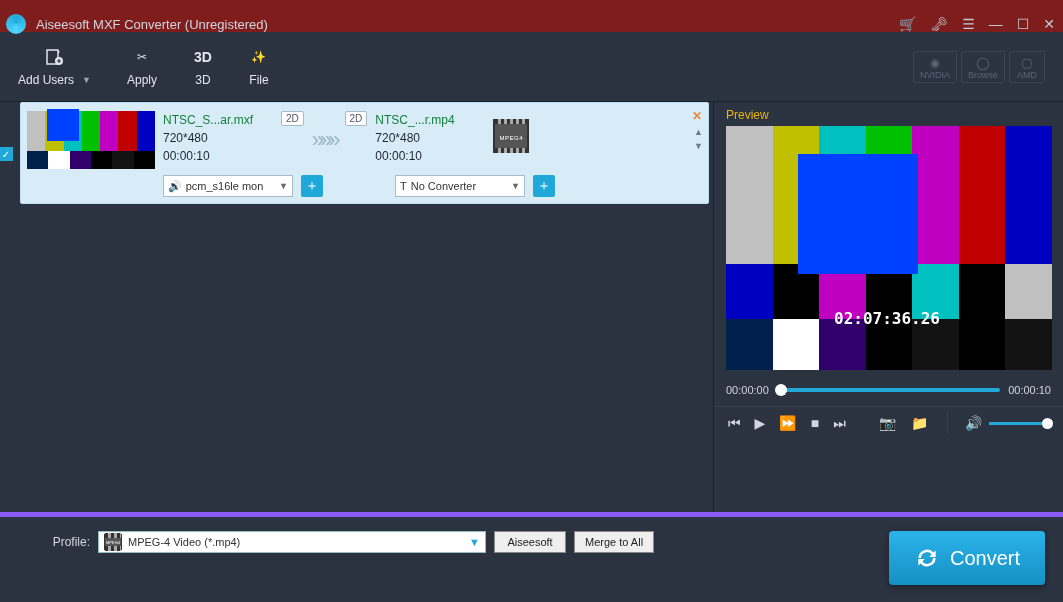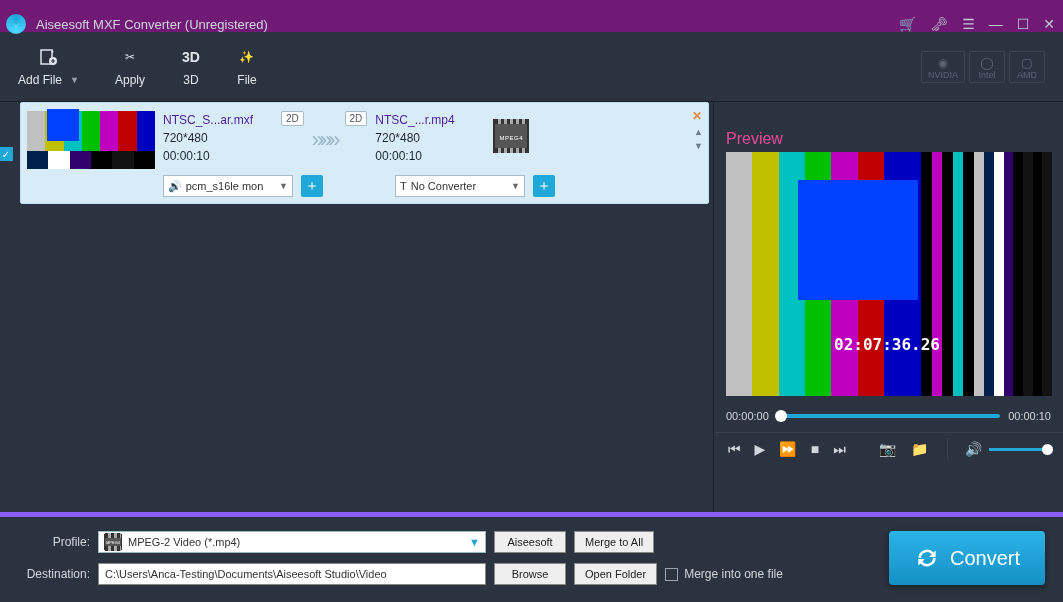--- a/index.html
+++ b/index.html
@@ -1,19 +1,19 @@
 <!DOCTYPE html>
 <html><head>
 <meta charset="utf-8">
 <style>
 * { margin: 0; padding: 0; box-sizing: border-box; font-family: "Segoe UI", Tahoma, sans-serif; }
 body { width: 1063px; height: 602px; background: #2b3340; color: #c0c8d4; font-size: 12px; overflow: hidden; }
 
 
-.titlebar { height: 32px; background: #701a75; display: flex; align-items: center; padding: 16px 8px 0 6px; }
+.titlebar { height: 32px; background: #7f1d1d; display: flex; align-items: center; padding: 16px 8px 0 6px; }
 .logo { width: 20px; height: 20px; border-radius: 50%; background: conic-gradient(#1fa8d8, #4ed7ff, #1fa8d8); margin-right: 10px; }
 .title-text { color: #d0d6de; font-size: 13px; flex: 1; }
 .sysbtns { display: flex; gap: 14px; }
 .sysbtn { color: #c0c8d4; cursor: pointer; font-size: 14px; }
 
 
 .toolbar { height: 70px; background: #2b3340; border-bottom: 1px solid #1a2028; display: flex; align-items: center; padding: 0 18px; }
 .tool { display: flex; flex-direction: column; align-items: center; gap: 6px; margin-right: 36px; color: #e0e6ee; font-size: 12px; cursor: pointer; }
 .tool-row { display: flex; align-items: center; gap: 8px; }
 .tool-icon { width: 20px; height: 20px; display: flex; align-items: center; justify-content: center; }
@@ -30,21 +30,21 @@
 .file-item { background: #d8ecf8; border: 1px solid #bcdff2; border-radius: 2px; padding: 8px 6px 6px 6px; position: relative; }
 .item-cb { position: absolute; left: -22px; top: 44px; width: 14px; height: 14px; background: #1fa8d8; border: 1px solid #1fa8d8; display: flex; align-items: center; justify-content: center; color: #fff; font-size: 10px; }
 .file-row { display: flex; align-items: flex-start; gap: 8px; }
 .thumb { width: 128px; height: 58px; display: flex; flex-direction: column; }
 .bars { flex: 1; display: flex; }
 .bars .b { flex: 1; }
 .btm-bars { height: 18px; display: flex; }
 .btm-bars .b { flex: 1; }
 
 .file-meta { color: #1e2530; font-size: 12px; line-height: 18px; }
-.fn { color: #4c1d95; font-weight: 400; }
+.fn { color: #15803d; font-weight: 400; }
 .dim { color: #1e2530; }
 .dur { color: #1e2530; }
 
 .arrows { color: #9bb8c8; font-size: 22px; letter-spacing: -4px; align-self: center; }
 .tag { display: inline-block; border: 1px solid #a8bcc8; background: #fff; color: #556; font-size: 10px; padding: 1px 4px; border-radius: 2px; }
 .item-icon { width: 42px; height: 42px; align-self: center; }
 .film-icon { width: 36px; height: 34px; background: #555; border: 2px solid #333; position: relative; }
 .film-icon::before, .film-icon::after { content:""; position: absolute; left: 0; right: 0; height: 5px; background-image: linear-gradient(90deg, #333 3px, #aaa 3px 5px); background-size: 6px 100%; }
 .film-icon::before { top: -2px; }
 .film-icon::after { bottom: -2px; }
@@ -54,23 +54,23 @@
 .updown { position: absolute; top: 24px; right: 5px; display: flex; flex-direction: column; gap: 4px; color: #6b7b88; font-size: 9px; }
 
 .ctl-row { display: flex; gap: 8px; margin-top: 6px; margin-left: 136px; }
 .dd { background: #fff; border: 1px solid #a8bcc8; height: 22px; display: flex; align-items: center; padding: 0 4px; color: #333; font-size: 11px; width: 130px; gap: 4px; cursor: pointer; }
 .dd .dd-label { flex: 1; overflow: hidden; white-space: nowrap; }
 .dd .car { font-size: 9px; color: #666; }
 .plus { width: 22px; height: 22px; background: #1fa8d8; color: #fff; display: flex; align-items: center; justify-content: center; font-size: 14px; cursor: pointer; border-radius: 2px; }
 
 
 .right-pane { width: 350px; border-left: 1px solid #1a2028; padding: 0 0 0 0; }
-.preview-head { padding: 6px 12px 4px; font-size: 16px; color: #ec4899; margin-top: 22px; }
+.preview-head { padding: 6px 12px 4px; font-size: 12px; color: #eab308; }
 .preview-box { margin: 0 12px; }
-.prev-img { width: 326px; height: 244px; display: flex; flex-direction: row; background: #000; position: relative; border-radius: 29px; }
+.prev-img { width: 326px; height: 244px; display: flex; flex-direction: column; background: #000; position: relative; border-radius: 29px; }
 .pr-top { flex: 3; display: flex; }
 .pr-top .pb { flex: 1; }
 .pr-mid { flex: 1.2; display: flex; }
 .pr-mid .pb { flex: 1; }
 .pr-btm { flex: 1.1; display: flex; }
 .pr-btm .pb { flex: 1; }
 .blue-sq { position: absolute; background: #0040ff; }
 .tc { position: absolute; color: #fff; font-family: monospace; font-size: 16px; font-weight: bold; }
 
 .time-row { display: flex; align-items: center; gap: 8px; padding: 14px 12px 10px; }
@@ -125,39 +125,39 @@
   <div class="tool">
     <div class="tool-icon">
       <svg viewBox="0 0 20 20" width="20" height="20">
           <rect x="3" y="3" width="11" height="14" fill="none" stroke="#e0e6ee" stroke-width="1.5"></rect>
           <path d="M14 6 L14 3 L16 5 Z" fill="#e0e6ee"></path>
           <circle cx="15" cy="14" r="4" fill="#e0e6ee"></circle>
           <path d="M15 12v4M13 14h4" stroke="#2b3340" stroke-width="1.2"></path>
         </svg>
     </div>
     <span class="tool-row">
-        <span>Add File</span>
+        <span>Add Users</span>
         <span class="tool-caret">▼</span>
       </span>
   </div>
   <div class="tool">
     <div class="tool-icon">✂</div>
     <span>Apply</span>
   </div>
   <div class="tool">
     <div class="tool-icon" style="font-weight:bold;font-size:14px">3D</div>
     <span>3D</span>
   </div>
   <div class="tool">
     <div class="tool-icon">✨</div>
     <span>File</span>
   </div>
   <div class="gpu-badges">
     <div class="gpu-badge"><span class="g-icon">◉</span><span>NVIDIA</span></div>
-    <div class="gpu-badge"><span class="g-icon">◯</span><span>Intel</span></div>
+    <div class="gpu-badge"><span class="g-icon">◯</span><span>Browse</span></div>
     <div class="gpu-badge"><span class="g-icon">▢</span><span>AMD</span></div>
   </div>
 </div>
 
 <div class="main">
   <div class="left-pane">
     <div class="file-list">
       <div class="file-item">
         <div class="item-cb">✓</div>
         <span class="close-x">✕</span>
@@ -287,43 +287,29 @@
 </div>
 
 <div class="bottom">
   <div class="bot-left">
     <div class="form-row">
       <span class="form-label">Profile:</span>
       <div class="profile-dd">
         <div class="film-icon" style="width:18px;height:16px;border-width:1px">
             <div style="font-size:4px;color:#fff;text-align:center;padding-top:5px">MPEG4</div>
           </div>
-        <span>MPEG-2 Video (*.mp4)</span>
+        <span>MPEG-4 Video (*.mp4)</span>
         <span class="car2">▼</span>
       </div>
       <div class="btn">
           <span>Aiseesoft</span>
         </div>
       <div class="btn">
           <span>Merge to All</span>
         </div>
-    </div>
-    <div class="form-row">
-      <span class="form-label">Destination:</span>
-      <input class="dest-in" value="C:\Users\Anca-Testing\Documents\Aiseesoft Studio\Video" style="">
-      <div class="btn">
-          <span>Browse</span>
-        </div>
-      <div class="btn">
-          <span>Open Folder</span>
-        </div>
-      <div class="chk-row">
-        <div class="chk"></div>
-        <span>Merge into one file</span>
-      </div>
     </div>
   </div>
   <div class="convert">
     <svg class="conv-icon" viewBox="0 0 24 24">
         <path d="M4 12a8 8 0 0 1 14-5l2-2v6h-6l2.3-2.3A5.5 5.5 0 0 0 6.5 12M20 12a8 8 0 0 1-14 5l-2 2v-6h6l-2.3 2.3A5.5 5.5 0 0 0 17.5 12" fill="#fff"></path>
       </svg>
     <span>Convert</span>
   </div>
 </div>
 

